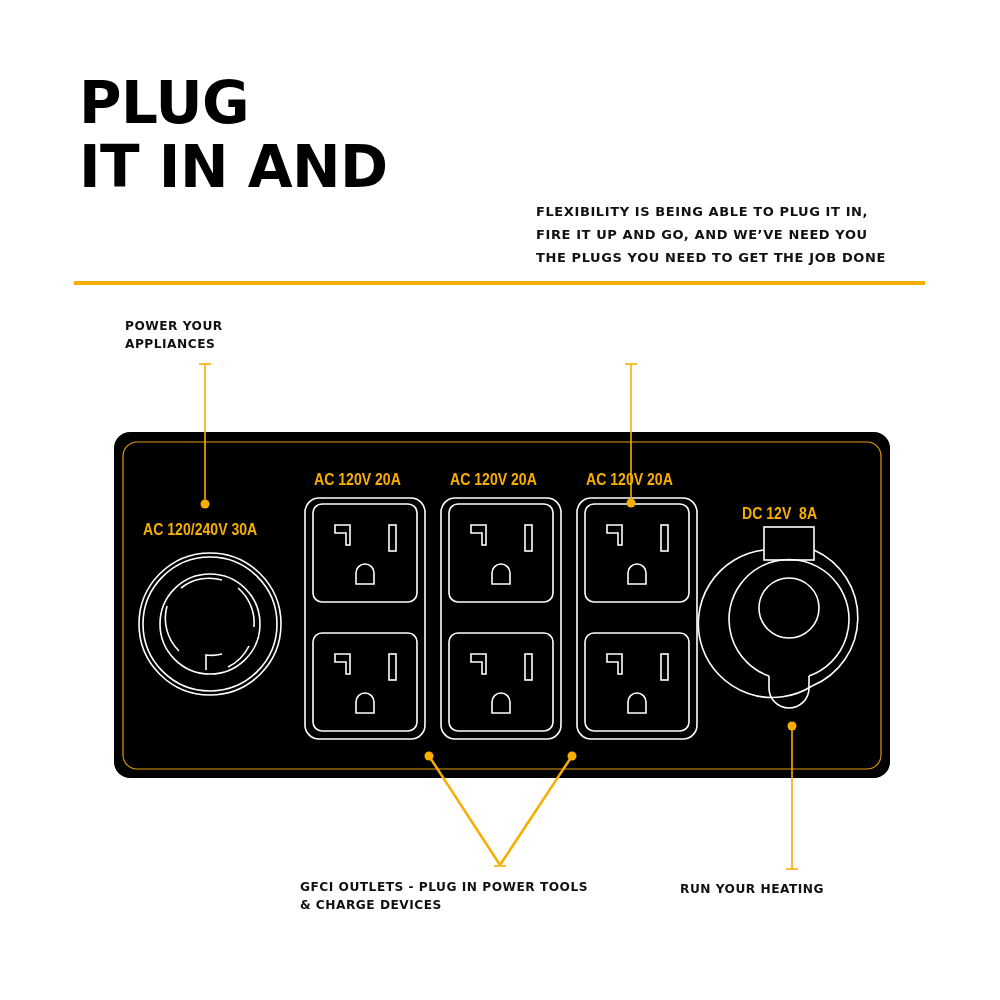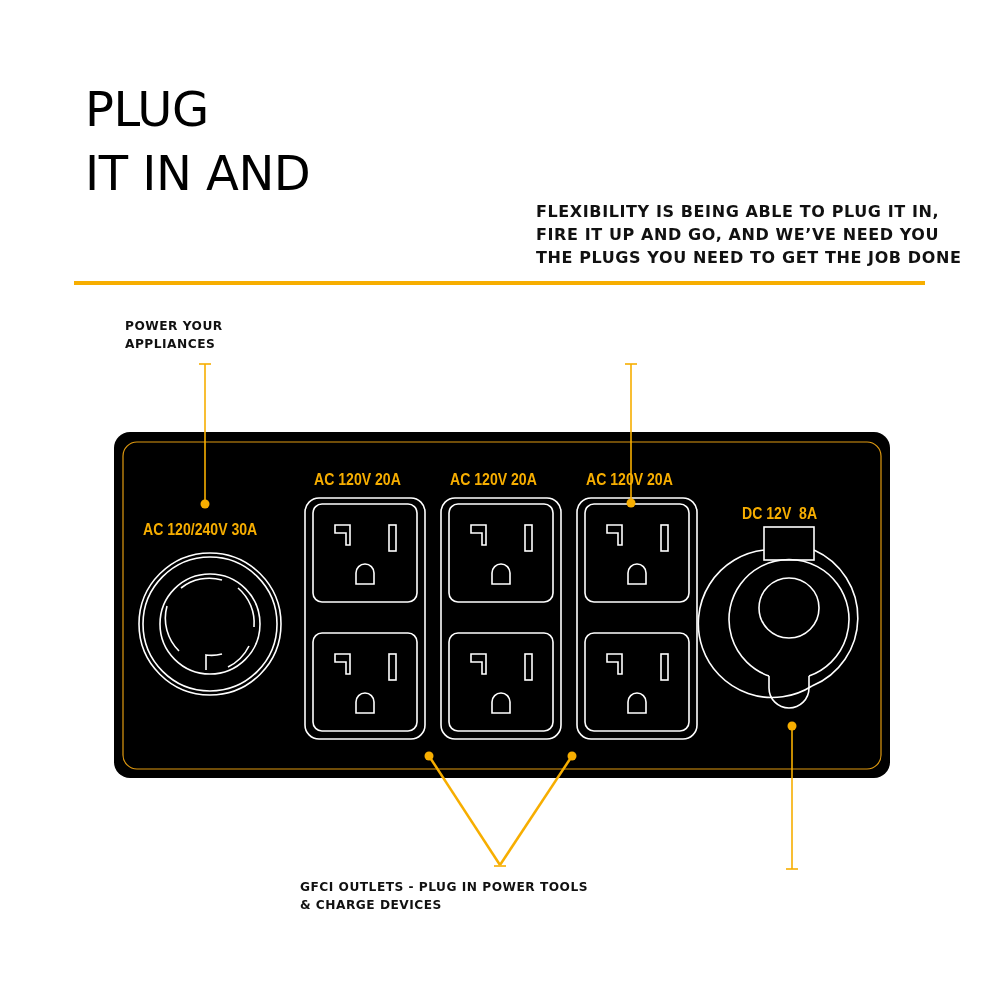--- a/index.html
+++ b/index.html
@@ -1,19 +1,19 @@
 <!DOCTYPE html>
 <html><head>
 <meta charset="utf-8">
 <style>
   html, body { margin: 0; padding: 0; background: #ffffff; }
   body { width: 1000px; height: 1000px; position: relative; overflow: hidden; font-family: "DejaVu Sans", sans-serif; color: #111; }
-  .headline { position: absolute; left: 74px; top: 66px; margin: 11px; font-family: "DejaVu Sans", sans-serif; font-weight: 400; font-size: 48px; line-height: 64px; letter-spacing: -0.5px; color: #000; }
+  .headline { position: absolute; left: 74px; top: 66px; margin: 5px; font-family: "DejaVu Sans", sans-serif; font-weight: 700; font-size: 58px; line-height: 64px; letter-spacing: -0.5px; color: #000; }
   .headline span { display: block; }
-  .tagline { position: absolute; left: 536px; top: 200px; font-weight: bold; font-size: 16px; line-height: 23px; letter-spacing: 0.6px; color: #111; }
+  .tagline { position: absolute; left: 536px; top: 200px; font-weight: bold; font-size: 13px; line-height: 23px; letter-spacing: 0.6px; color: #111; }
   .tagline span { display: block; white-space: nowrap; }
   .rule { position: absolute; left: 74px; top: 281px; width: 851px; height: 4px; }
   .callout { position: absolute; font-weight: bold; font-size: 12.2px; line-height: 18px; letter-spacing: 0.5px; text-align: left; color: #111; }
   .callout span { display: block; white-space: nowrap; }
   #c-app { left: 125px; top: 317px; width: 160px; }
   #c-port { left: 480px; top: 317px; width: 300px; }
   #c-gfci { left: 300px; top: 878px; width: 400px; }
   #c-heat { left: 680px; top: 880px; width: 230px; }
   svg.overlay { position: absolute; left: 0; top: 0; }
   .lbl { position: absolute; font-family: "Liberation Sans", sans-serif; font-weight: bold; font-size: 16px; letter-spacing: 0px; white-space: nowrap; transform: scaleX(0.88); transform-origin: left top; }
@@ -38,20 +38,21 @@
   <span>POWER YOUR</span>
   <span>APPLIANCES</span>
 </div>
 <div class="callout" id="c-port">
 </div>
 <div class="callout" id="c-gfci">
   <span>GFCI OUTLETS - PLUG IN POWER TOOLS</span>
   <span>&amp; CHARGE DEVICES</span>
 </div>
 <div class="callout" id="c-heat">
+  <span>RUN YOUR HEATING</span>
 </div>
 
 <svg class="overlay" width="1000" height="1000" viewBox="0 0 1000 1000">
   <defs>
     <g id="receptacle">
       <rect x="0" y="0" width="104" height="98" rx="9" fill="none" stroke="#fff" stroke-width="1.6"></rect>
       <path d="M22 21 H37 V41 H33 V29 H22 Z" fill="none" stroke="#fff" stroke-width="1.6"></path>
       <rect x="76" y="21" width="7" height="26" fill="none" stroke="#fff" stroke-width="1.6"></rect>
       <path d="M43 80 V69 A9 9 0 0 1 61 69 V80 Z" fill="none" stroke="#fff" stroke-width="1.6"></path>
     </g>

